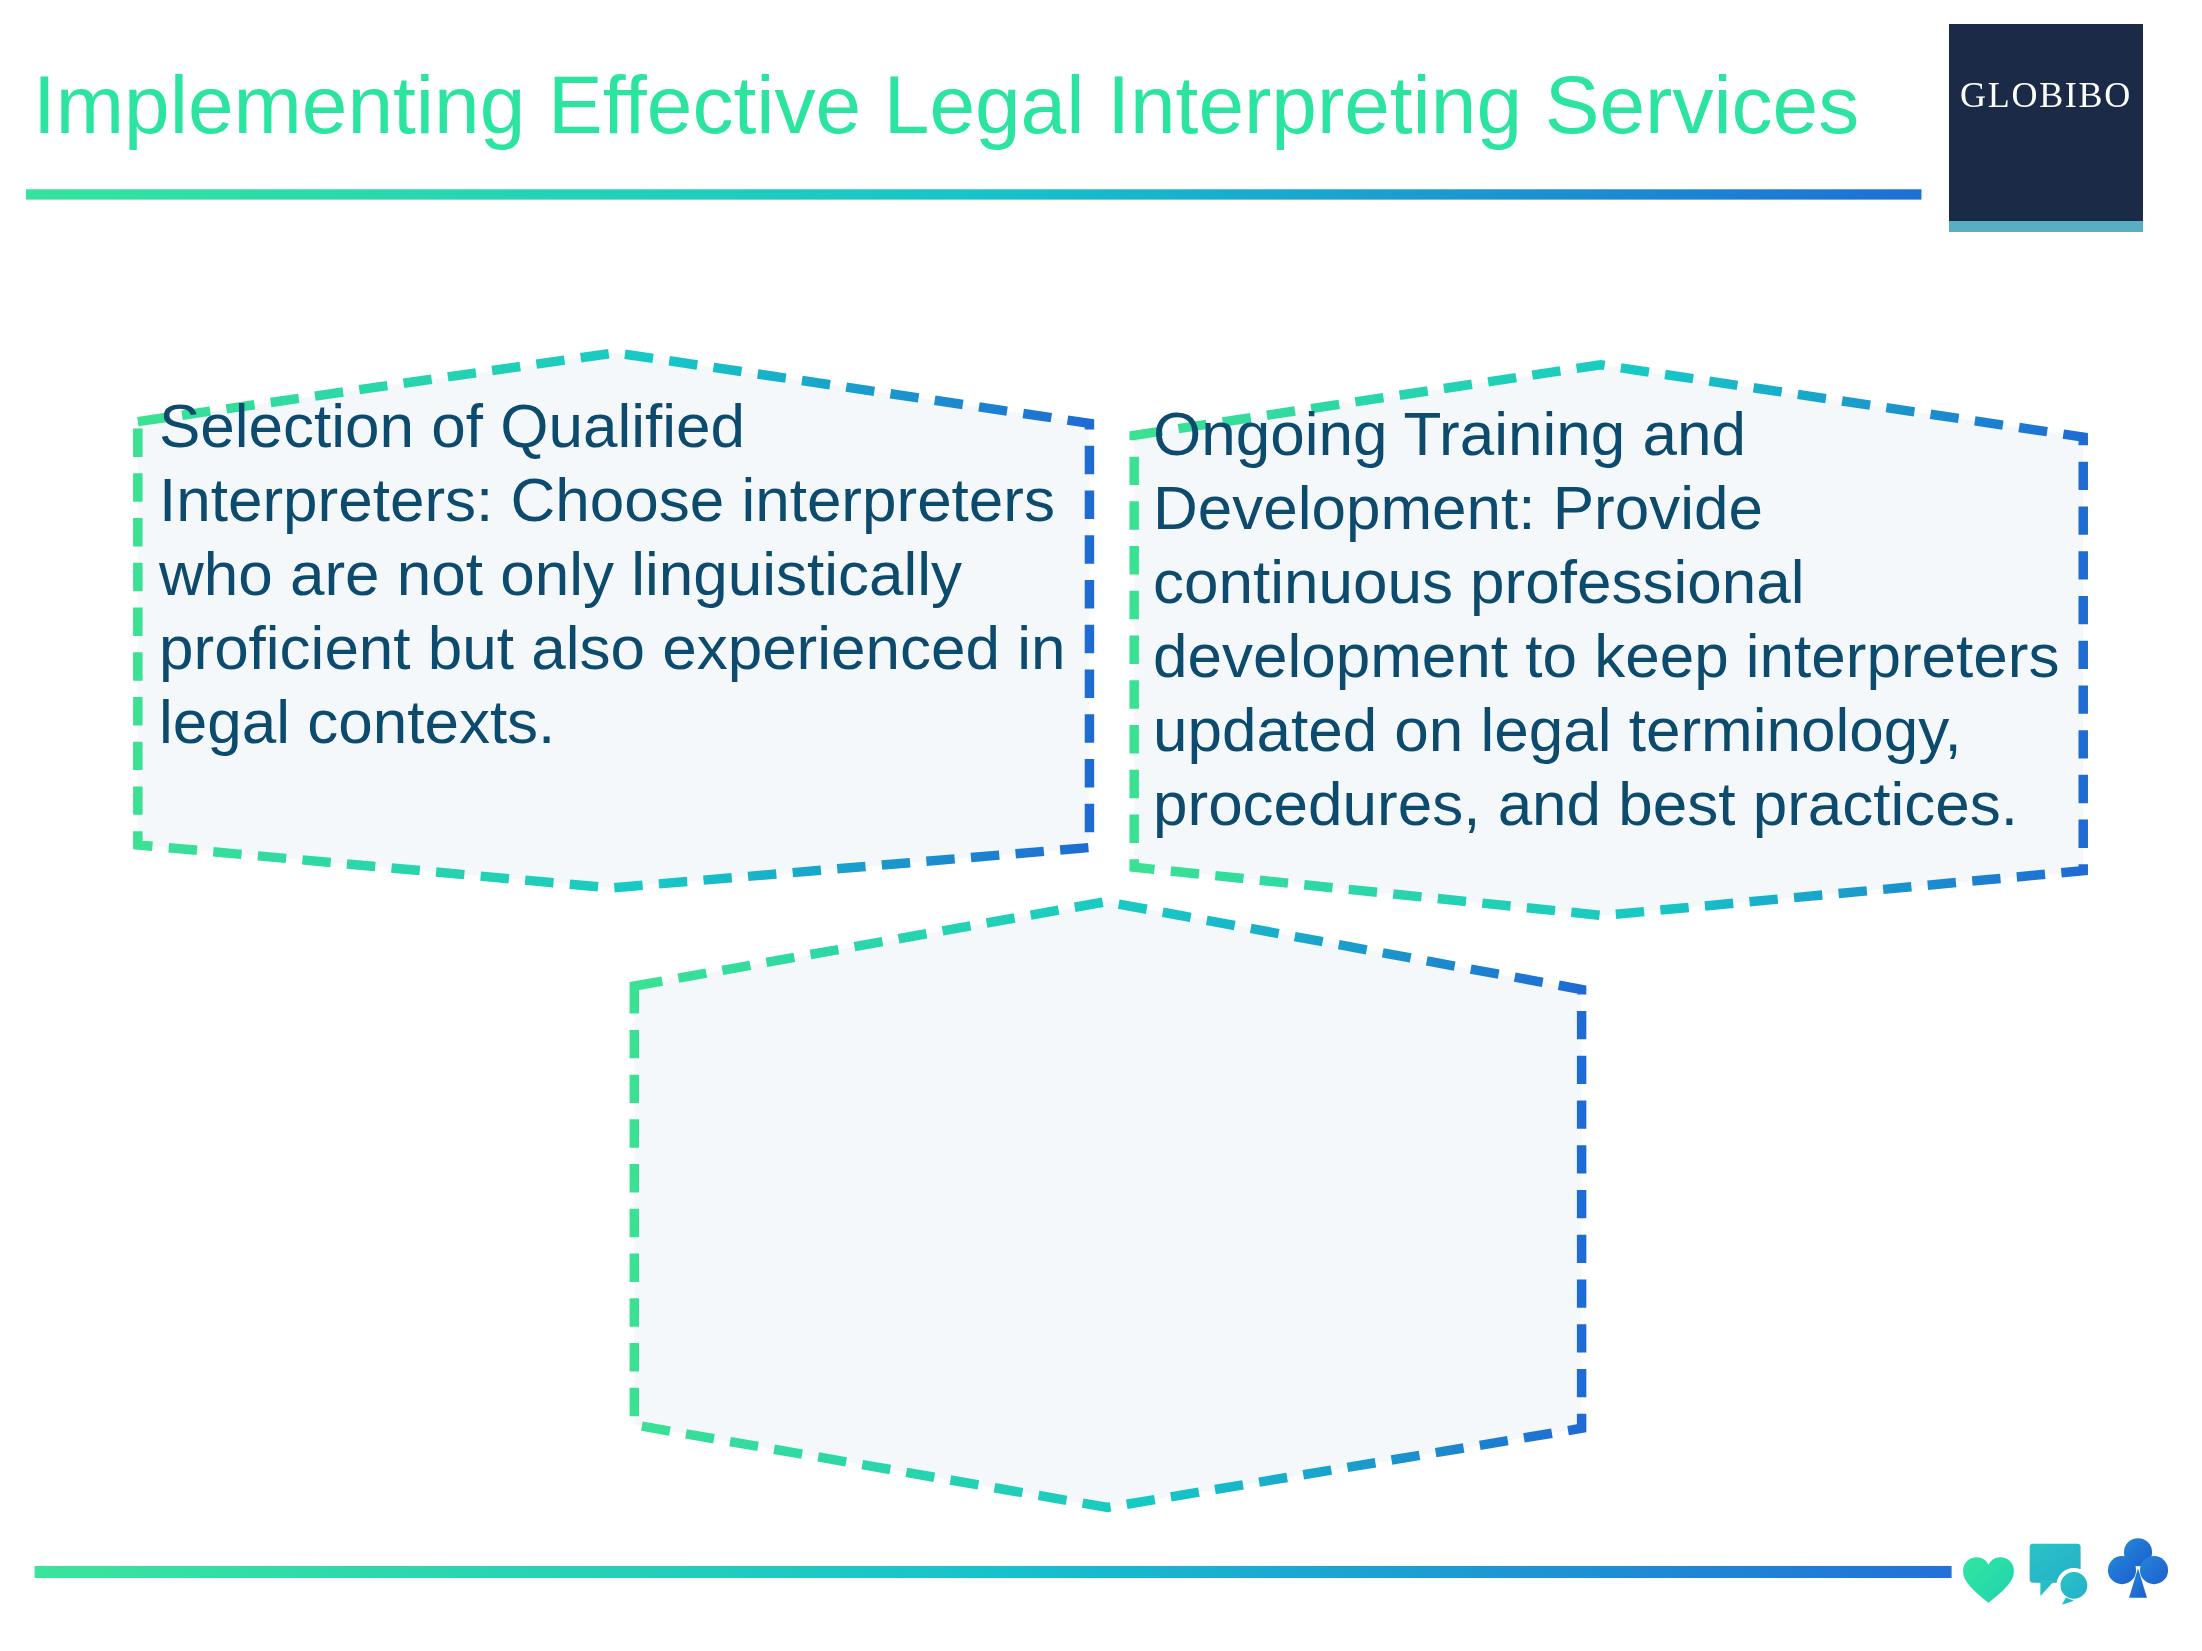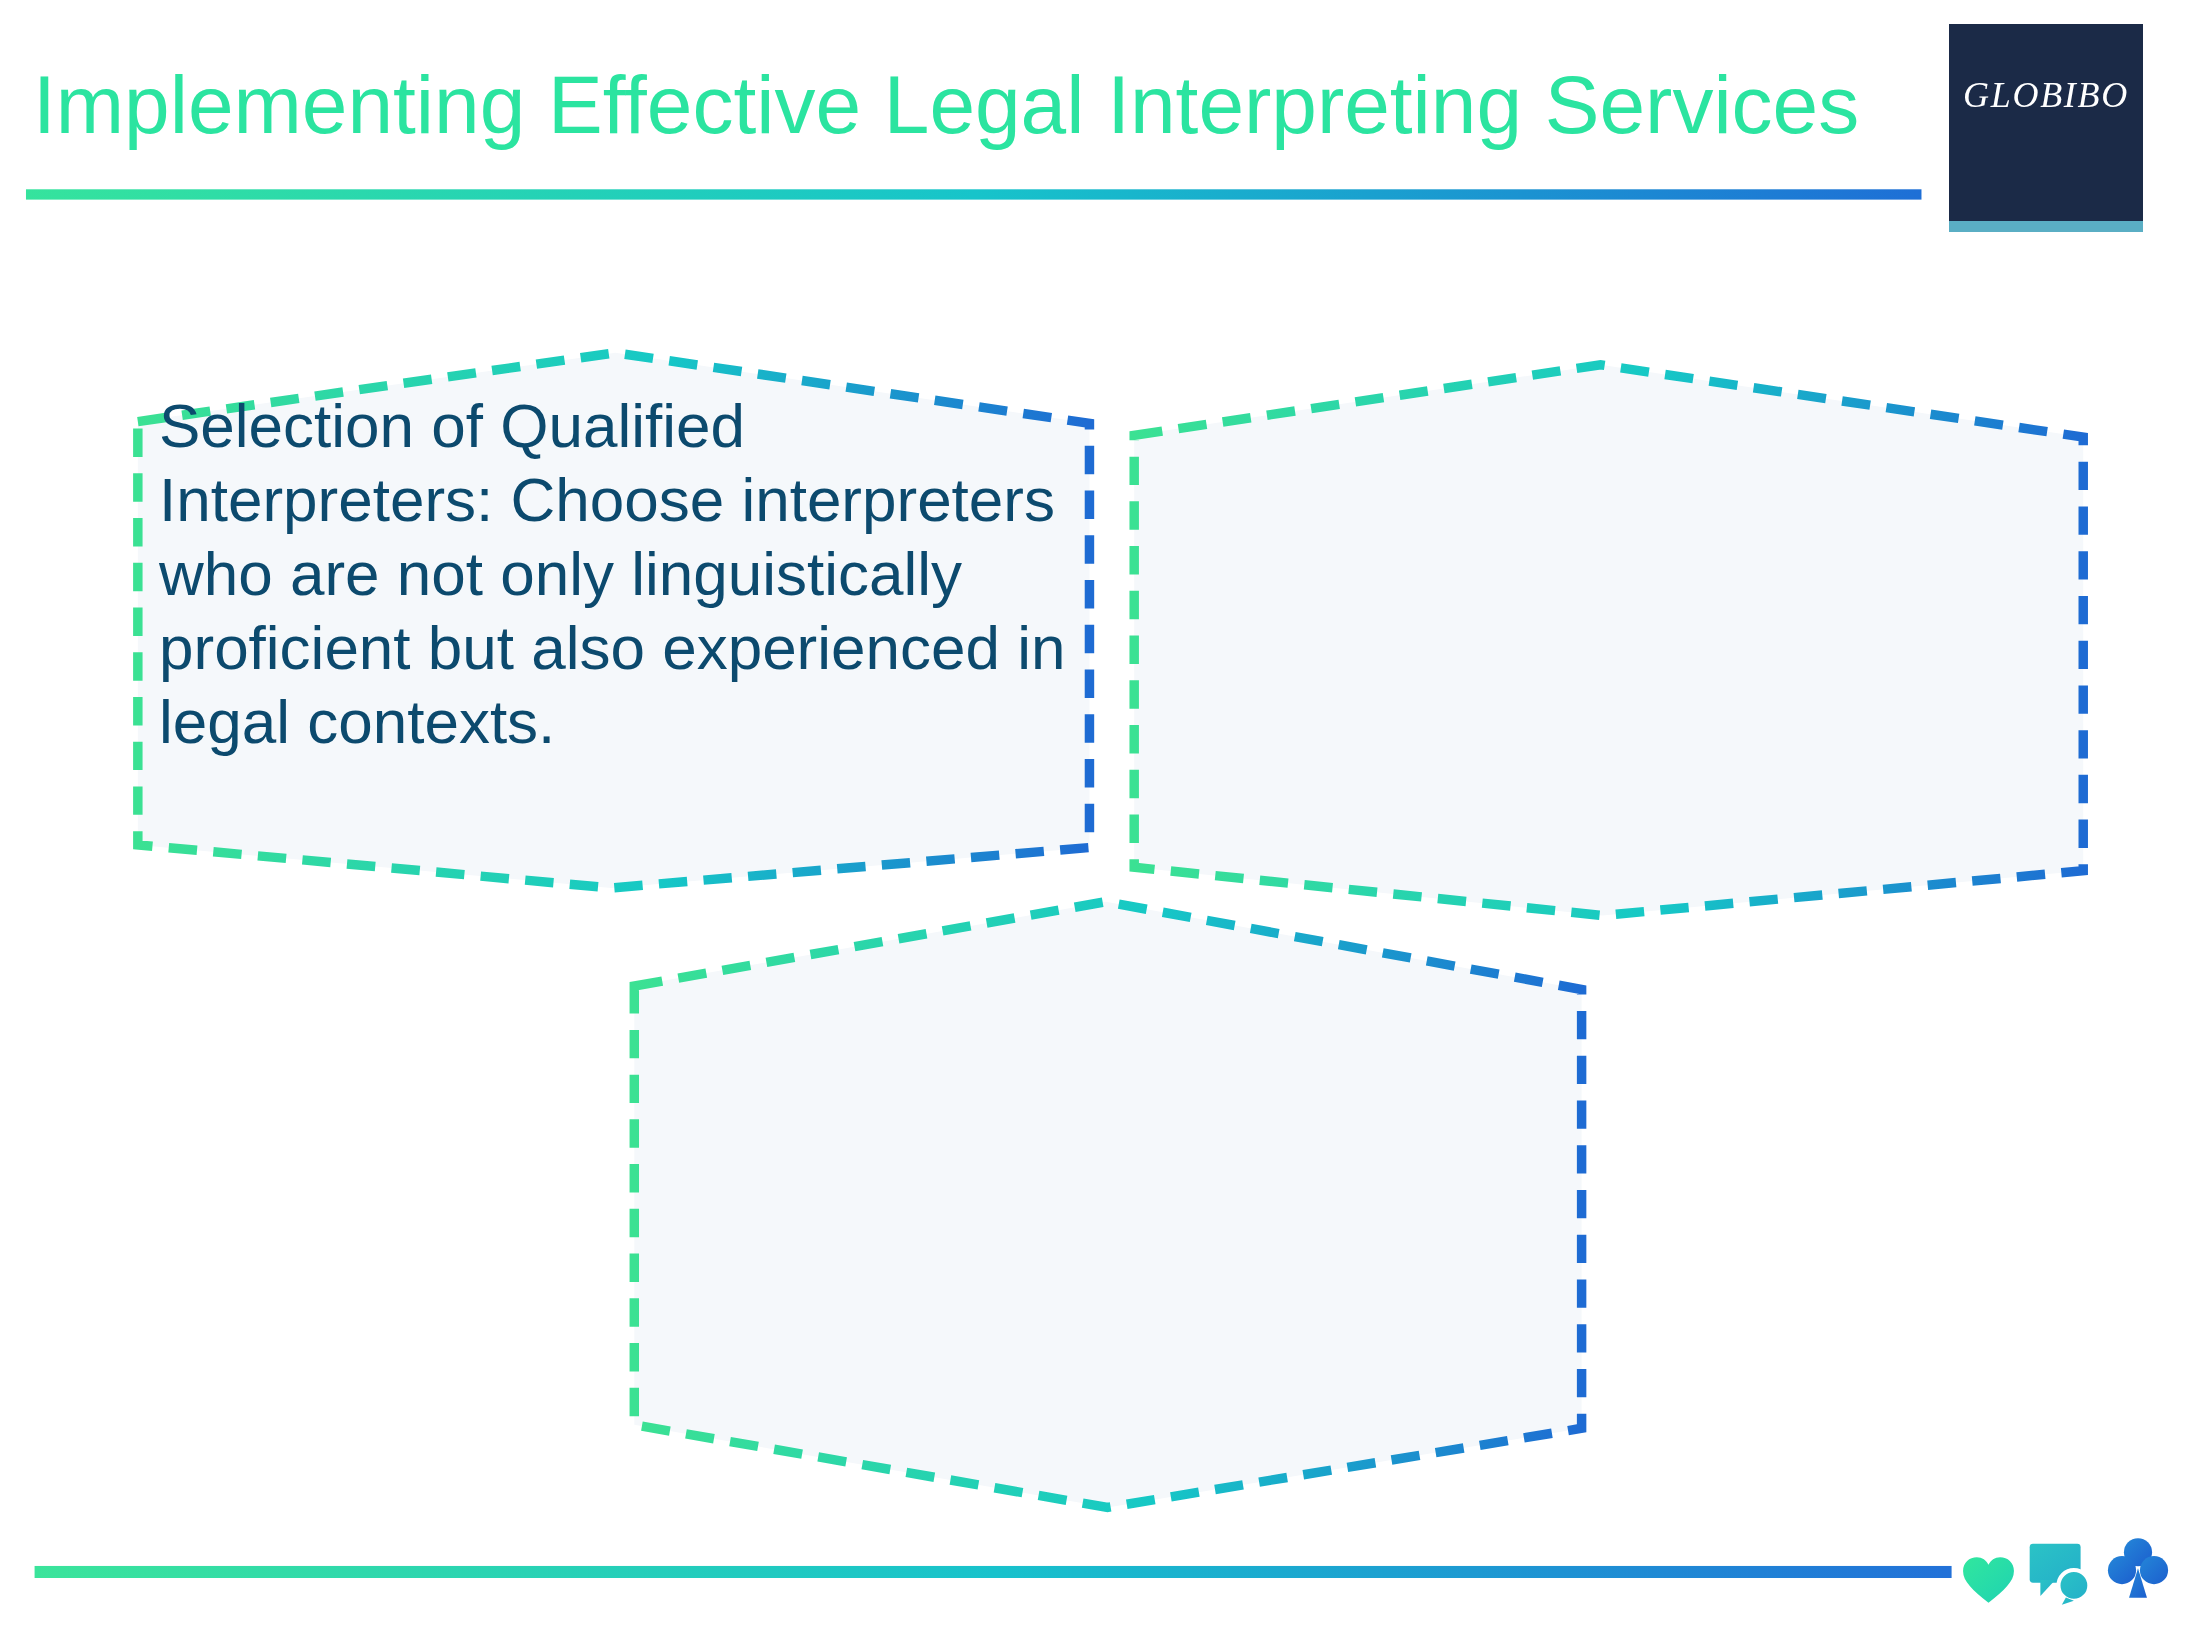--- a/index.html
+++ b/index.html
@@ -36,21 +36,20 @@
     white-space: pre-line;
   }
   .card-text.c1 { left: 159px;  top: 389px;  width: 938px; }
   .card-text.c2 { left: 1153px; top: 397px;  width: 938px; }
   .card-text.c3 { left: 657px;  top: 938px; width: 929px; }
   .logo {
     position: absolute;
     left: 1949px; top: 24px;
     width: 194px; height: 208px;
     background: #1B2A47;
-    font-style: italic;
   }
   .logo-text {
     position: absolute;
     left: 0; right: 0;
     top: 50px;
     text-align: center;
     font-family: "Liberation Serif", serif;
     font-size: 36px;
     letter-spacing: 1.7px;
     color: #ffffff;
@@ -132,20 +131,26 @@
   <div class="logo">
     <div class="logo-text">GLOBIBO</div>
     <div class="logo-strip"></div>
   </div>
 
   <div class="card-text c1">Selection of Qualified
 Interpreters: Choose interpreters
 who are not only linguistically
 proficient but also experienced in
 legal contexts.</div>
+  <div class="card-text c2">Ongoing Training and
+Development: Provide
+continuous professional
+development to keep interpreters
+updated on legal terminology,
+procedures, and best practices.</div>
 
   <div class="footer-icons">
     <svg width="53" height="50" viewBox="0 0 100 90">
       <path d="M50 88 C20 64 2 48 2 28 C2 12 14 2 28 2 C38 2 46 8 50 16 C54 8 62 2 72 2 C86 2 98 12 98 28 C98 48 80 64 50 88 Z" fill="url(#grad-heart)"></path>
     </svg>
     <svg width="67" height="64" viewBox="0 0 100 95">
       <rect x="4" y="4" width="76" height="58" rx="5" fill="url(#grad-chat)"></rect>
       <polygon points="20,58 20,82 42,58" fill="url(#grad-chat)"></polygon>
       <circle cx="70" cy="66" r="23" fill="url(#grad-chat)" stroke="#ffffff" stroke-width="6"></circle>
       <polygon points="58,84 52,95 70,89" fill="url(#grad-chat)"></polygon>

